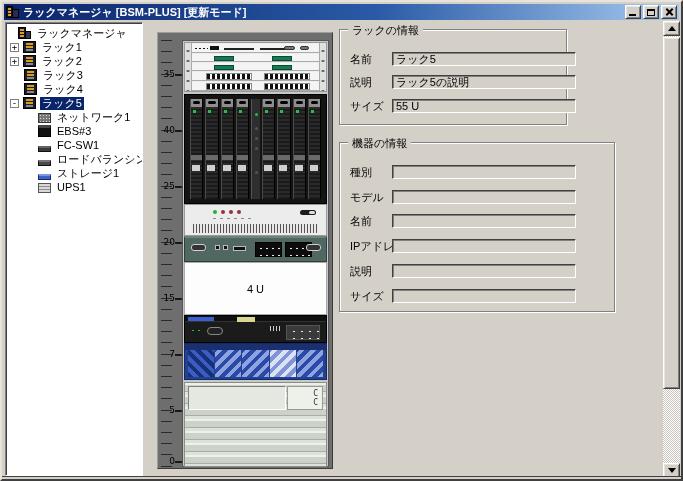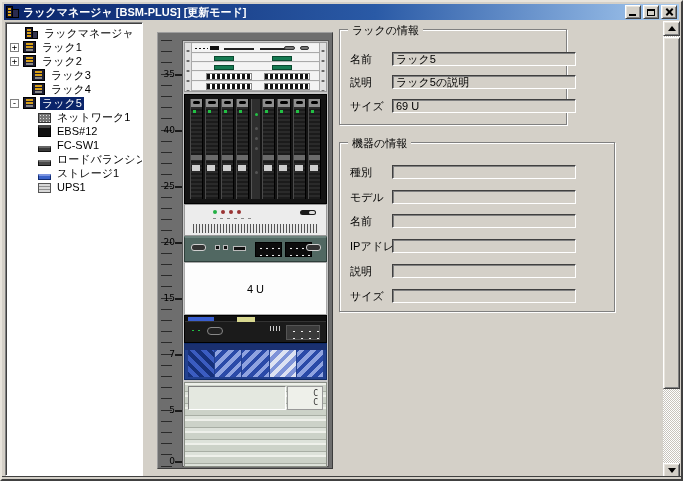--- a/index.html
+++ b/index.html
@@ -26,21 +26,21 @@
   .g-max{width:8px;height:7px;border:1px solid #000;border-top-width:2px;}
   .g-close{position:relative;width:8px;height:8px;}
   .g-close::before,.g-close::after{content:"";position:absolute;left:0;top:3px;width:9px;height:2px;background:#000;}
   .g-close::before{transform:rotate(45deg);}
   .g-close::after{transform:rotate(-45deg);}
   
   .tree-panel{position:absolute;left:3px;top:20px;width:138px;height:454px;background:#fff;
     border:1px solid;border-color:#808080 #fff #fff #808080;
     box-shadow:inset 1px 1px 0 #404040;overflow:hidden;padding-top:3px;}
   .tree-item{height:14px;display:flex;align-items:center;white-space:nowrap;cursor:default;}
-  .lvl0{padding-left:19px;} .lvl1{padding-left:4px;} .lvl1b{padding-left:26px;} .lvl2{padding-left:32px;}
+  .lvl0{padding-left:12px;} .lvl1{padding-left:4px;} .lvl1b{padding-left:18px;} .lvl2{padding-left:32px;}
   .expand-box{width:9px;height:9px;flex:0 0 9px;border:1px solid #808080;background:#fff;
     font-size:9px;line-height:7px;text-align:center;margin-right:4px;font-family:"DejaVu Sans Mono",monospace;}
   .tree-icon{width:13px;height:12px;flex:0 0 13px;margin-right:4px;position:relative;}
   .tree-label{padding:0 2px;line-height:13px;}
   .selected .tree-label{background:#0a246a;color:#fff;}
   .icon-manager .tw{position:absolute;left:0;top:0;width:8px;height:12px;background:#14142e;border:1px solid #000;}
   .icon-manager .tw i{display:block;margin:1px;height:2px;background:#d8a018;}
   .icon-manager .tw2{position:absolute;left:7px;top:4px;width:6px;height:8px;background:#34344e;border:1px solid #000;}
   .icon-rack{background:#1c1c30;border:1px solid #000;}
   .icon-rack i{display:block;margin:1px 2px;height:2px;background:#d8a018;}
@@ -247,21 +247,21 @@
           <em></em>
         </span>
       <span class="tree-label">ラック5</span>
     </div>
     <div class="tree-item lvl2">
       <span class="tree-icon icon-network"></span>
       <span class="tree-label">ネットワーク1</span>
     </div>
     <div class="tree-item lvl2">
       <span class="tree-icon icon-ebs"></span>
-      <span class="tree-label">EBS#12</span>
+      <span class="tree-label">EBS#3</span>
     </div>
     <div class="tree-item lvl2">
       <span class="tree-icon icon-fcsw"></span>
       <span class="tree-label">FC-SW1</span>
     </div>
     <div class="tree-item lvl2">
       <span class="tree-icon icon-lb"></span>
       <span class="tree-label">ロードバランシングサーバ3</span>
     </div>
     <div class="tree-item lvl2">
@@ -455,21 +455,21 @@
     </div>
   </div>
 
   <div class="groupbox gb1">
     <div class="gb-title">ラックの情報</div>
     <div class="field-label" style="top:23px">名前</div>
     <div class="input-box" style="top:22px">ラック5</div>
     <div class="field-label" style="top:46px">説明</div>
     <div class="input-box" style="top:45px">ラック5の説明</div>
     <div class="field-label" style="top:70px">サイズ</div>
-    <div class="input-box" style="top:69px">69 U</div>
+    <div class="input-box" style="top:69px">55 U</div>
   </div>
 
   <div class="groupbox gb2">
     <div class="gb-title">機器の情報</div>
     <div class="field-label" style="top:23px">種別</div>
     <div class="input-box" style="top:22px"></div>
     <div class="field-label" style="top:48px">モデル</div>
     <div class="input-box" style="top:47px"></div>
     <div class="field-label" style="top:72px">名前</div>
     <div class="input-box" style="top:71px"></div>

